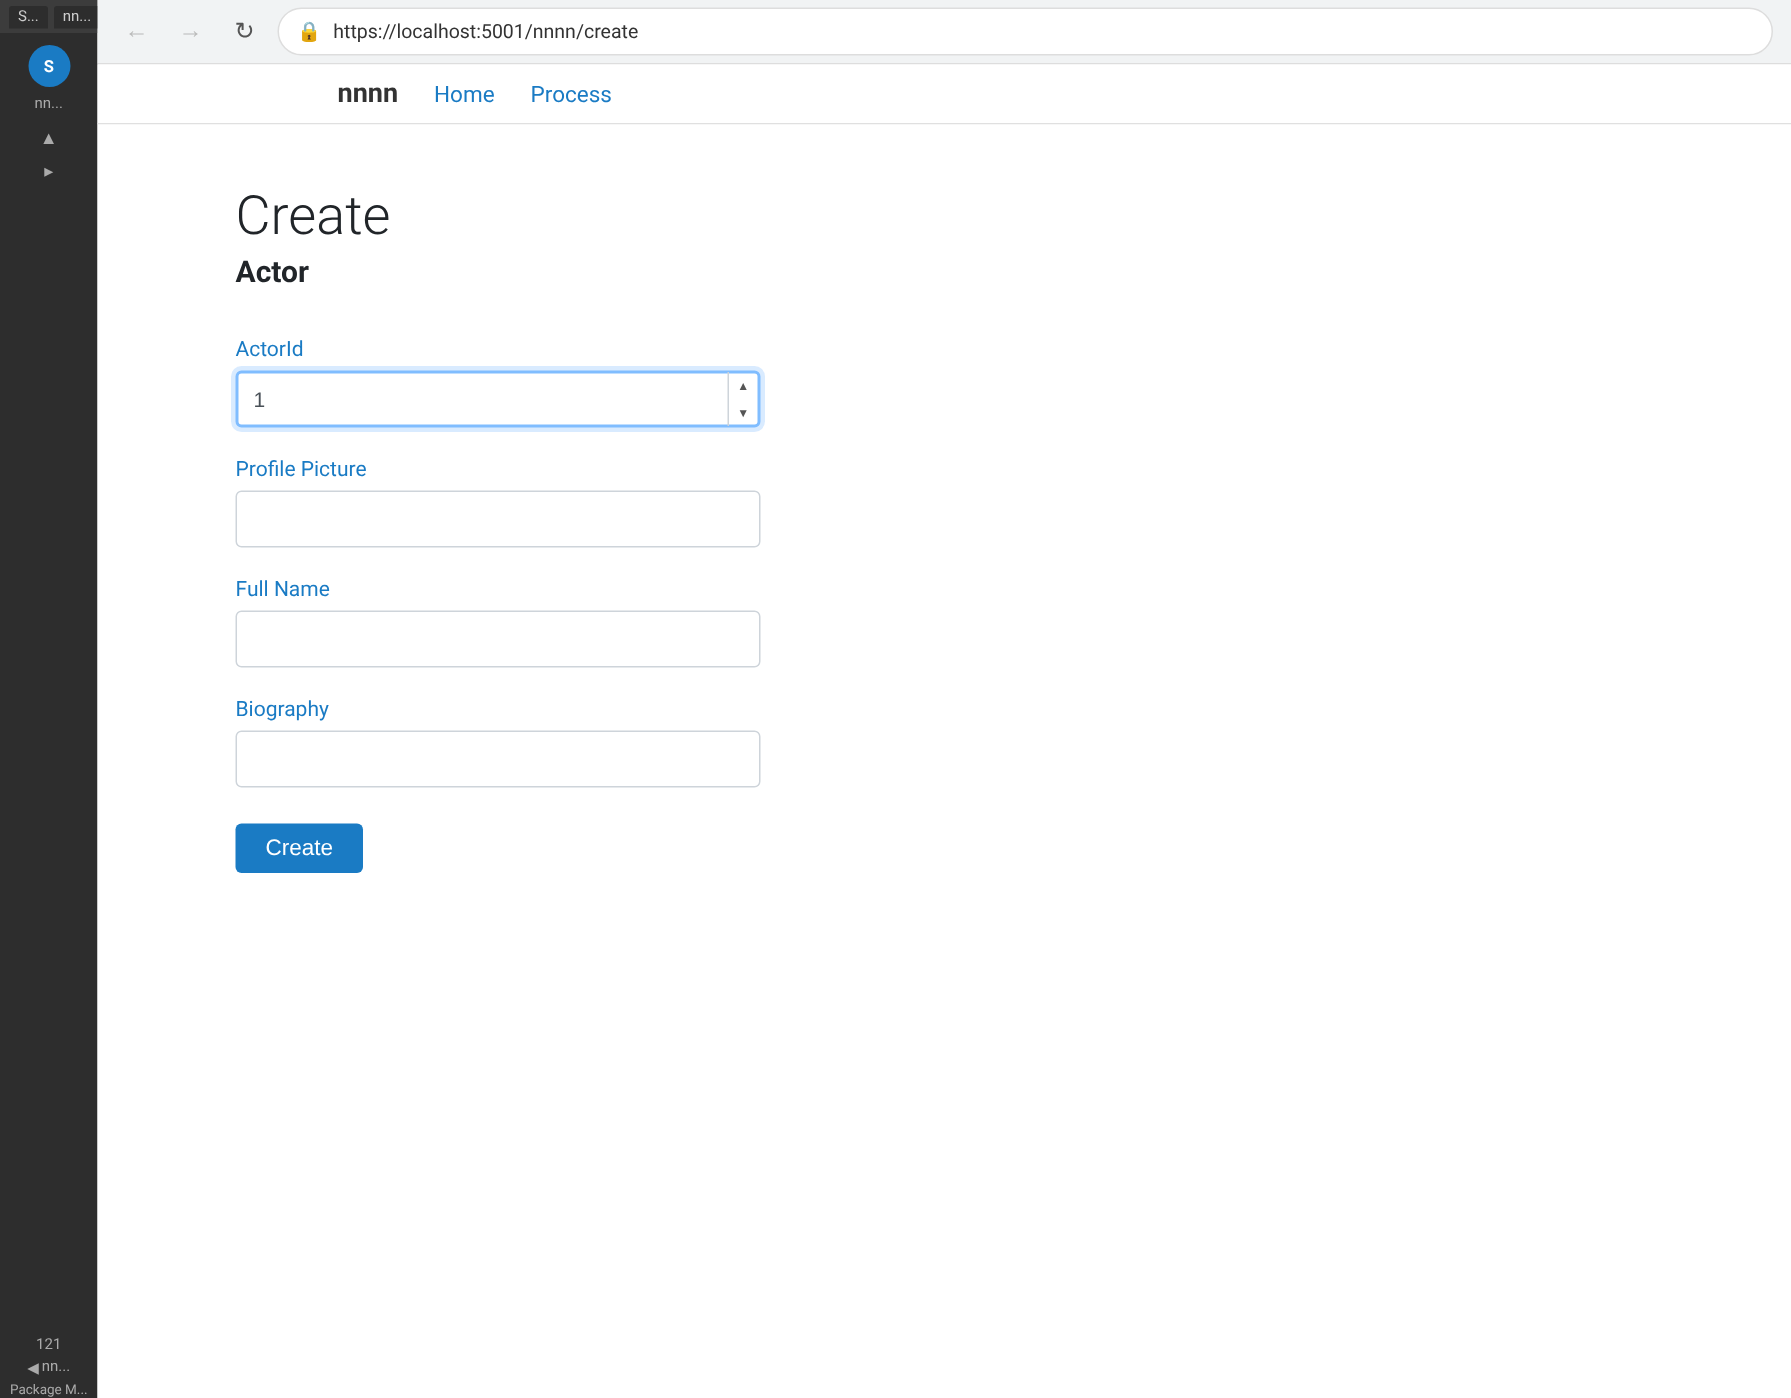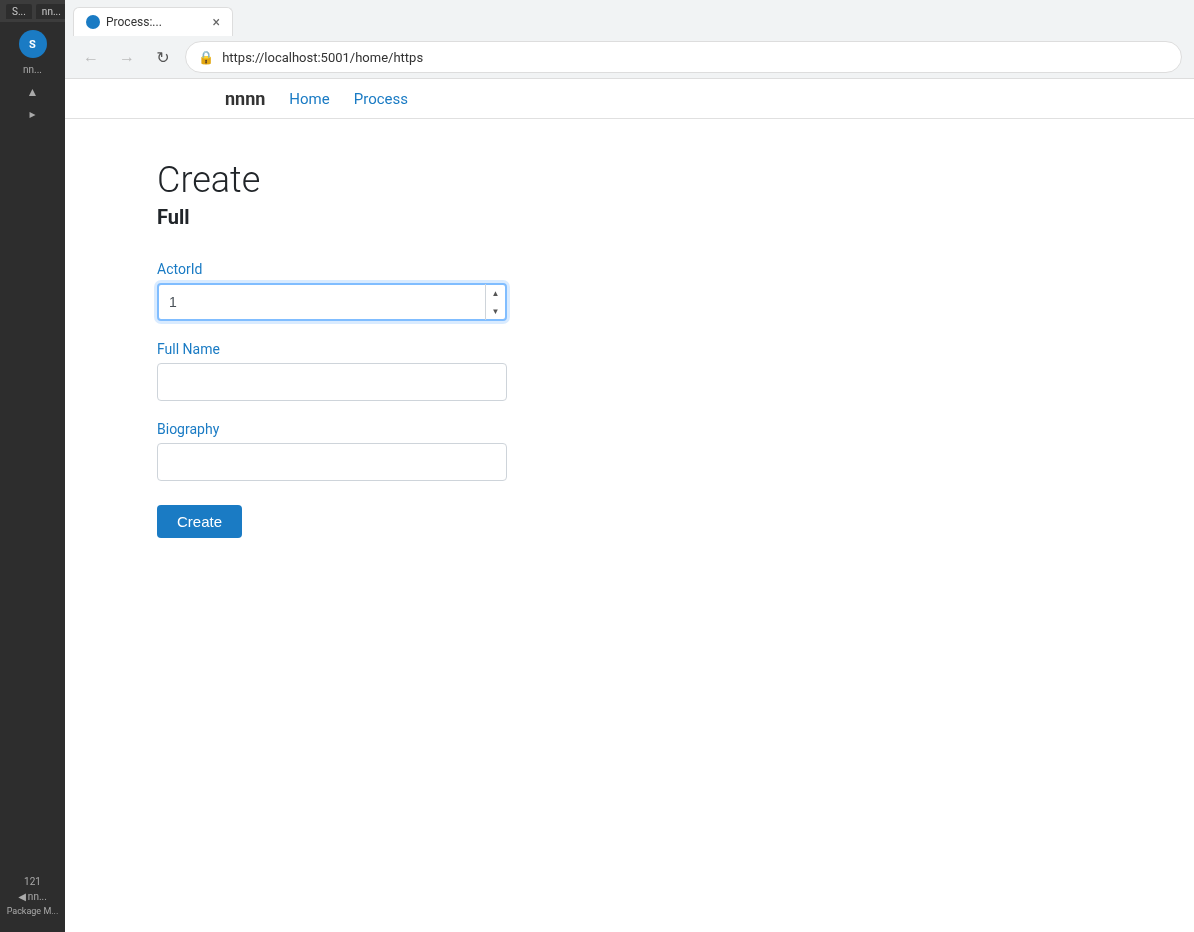--- a/index.html
+++ b/index.html
@@ -85,21 +85,21 @@
       font-size: 12px;
       margin-top: 4px;
     }
 
     .sidebar-bottom {
       margin-top: auto;
       width: 100%;
       display: flex;
       flex-direction: column;
       align-items: center;
-      padding-bottom: 16px;
+      padding-bottom: 0;
       gap: 4px;
     }
 
     .sidebar-bottom-num {
       color: #aaa;
       font-size: 10px;
     }
 
     .sidebar-bottom-arrows {
       display: flex;
@@ -364,63 +364,60 @@
       <span>◀</span>
       <span>nn...</span>
     </div>
     <span class="sidebar-bottom-text">Package M...</span>
   </div>
 </div>
 
 <div class="browser">
 
   <div class="browser-chrome">
-    <div class="browser-tab-bar">
-      <div class="browser-tab">
-        <span class="tab-favicon"></span>
-        <span>Process:...</span>
-        <span class="tab-close">×</span>
-      </div>
-    </div>
     <div class="browser-toolbar">
       <button class="nav-btn disabled">←</button>
       <button class="nav-btn disabled">→</button>
       <button class="nav-btn">↻</button>
       <div class="address-bar">
         <span class="lock-icon">🔒</span>
-        <span class="address-text">https://localhost:5001/home/https</span>
+        <span class="address-text">https://localhost:5001/nnnn/create</span>
       </div>
     </div>
   </div>
 
   <div class="site-navbar">
     <a class="site-brand" href="#">nnnn</a>
     <a class="site-nav-link" href="#">Home</a>
     <a class="site-nav-link" href="#">Process</a>
   </div>
 
   <div class="page-content">
     <h1 class="page-title">Create</h1>
-    <h4 class="page-subtitle">Full</h4>
+    <h4 class="page-subtitle">Actor</h4>
 
     <form>
 
       
       <div class="form-group">
         <label class="form-label">ActorId</label>
         <div class="form-control-number">
           <input type="number" value="1" style="">
           <div class="number-spinner">
             <div class="spinner-up">▲</div>
             <div class="spinner-down">▼</div>
           </div>
         </div>
       </div>
 
       
+      <div class="form-group">
+        <label class="form-label">Profile Picture</label>
+        <input type="text" class="form-control" value="" style="">
+      </div>
 
       
       <div class="form-group">
         <label class="form-label">Full Name</label>
         <input type="text" class="form-control" value="" style="">
       </div>
 
       
       <div class="form-group">
         <label class="form-label">Biography</label>

